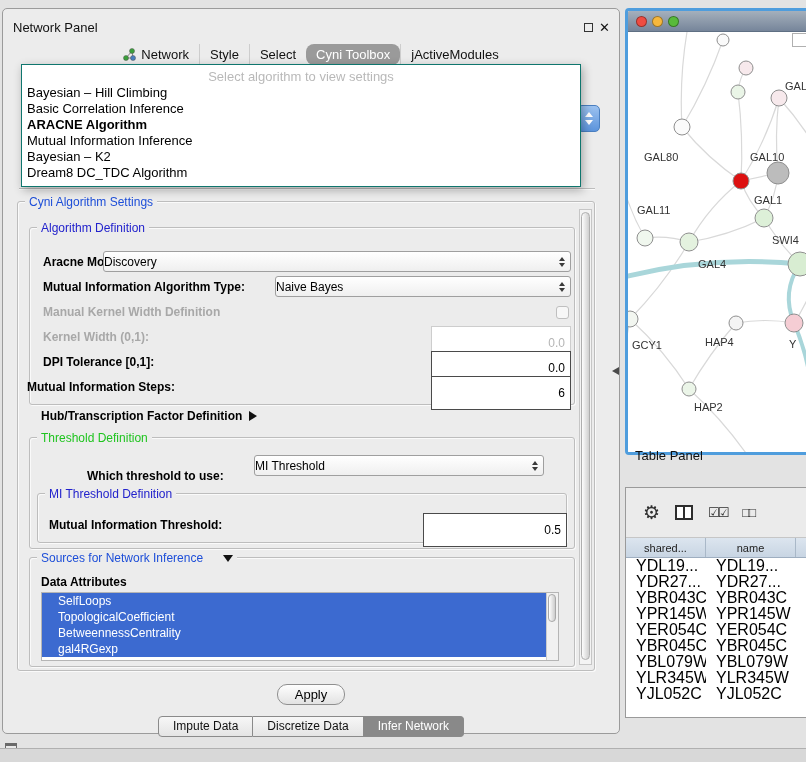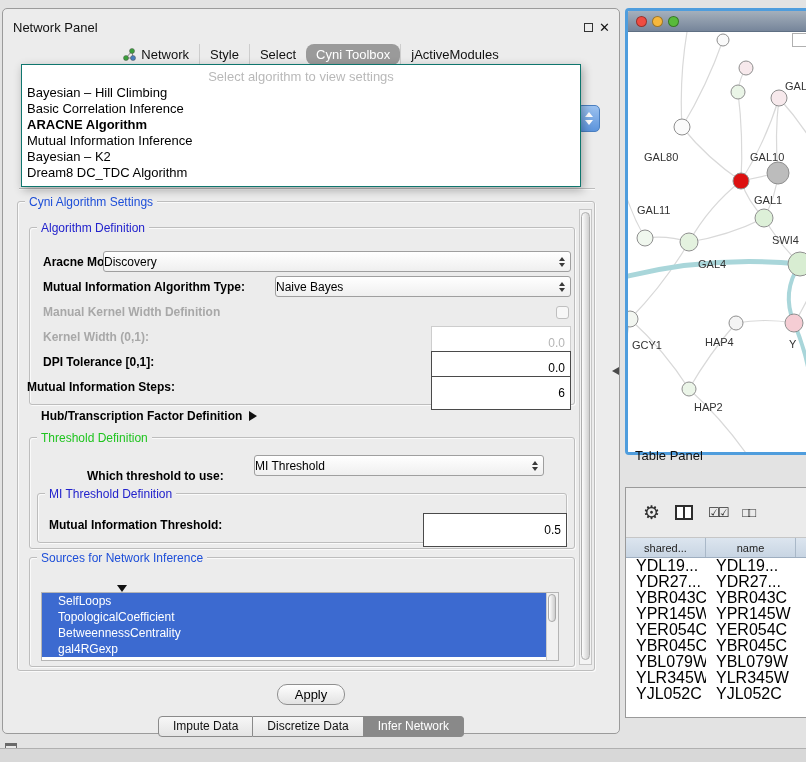--- a/index.html
+++ b/index.html
@@ -41,21 +41,21 @@
   #settings-scroll{left:576px;top:200px;width:13px;height:456px;background:#f4f4f4;border:1px solid #c6c6c6;}
   #settings-thumb{position:absolute;left:1px;top:2px;width:9px;height:448px;background:linear-gradient(90deg,#fdfdfd,#cfcfcf);border:1px solid #aeaeae;border-radius:5px;}
 
   #algdef-group{left:26px;top:218px;width:546px;height:178px;}
   #algdef-legend{left:34px;top:212px;color:#2222cc;}
   #threshold-group{left:26px;top:428px;width:546px;height:112px;}
   #threshold-legend{left:34px;top:422px;color:#1ec41e;}
   #mithr-group{left:34px;top:484px;width:530px;height:50px;}
   #mithr-legend{left:42px;top:478px;color:#2222cc;}
   #sources-group{left:26px;top:548px;width:546px;height:110px;}
-  #sources-legend{left:34px;top:542px;display:flex;align-items:center;gap:20px;flex-direction:column;}
+  #sources-legend{left:34px;top:542px;display:flex;align-items:center;gap:20px;}
 
   .flabel{position:absolute;font-size:12px;font-weight:bold;color:#000;white-space:nowrap;}
   .flabel.dis{color:#a8a8a8;}
 
   #lbl-aracne{left:40px;top:246px;}
   #lbl-mitype{left:40px;top:271px;}
   #lbl-manual{left:40px;top:296px;}
   #lbl-kernel{left:40px;top:321px;}
   #lbl-dpi{left:40px;top:346px;}
   #lbl-steps{left:24px;top:371px;}

